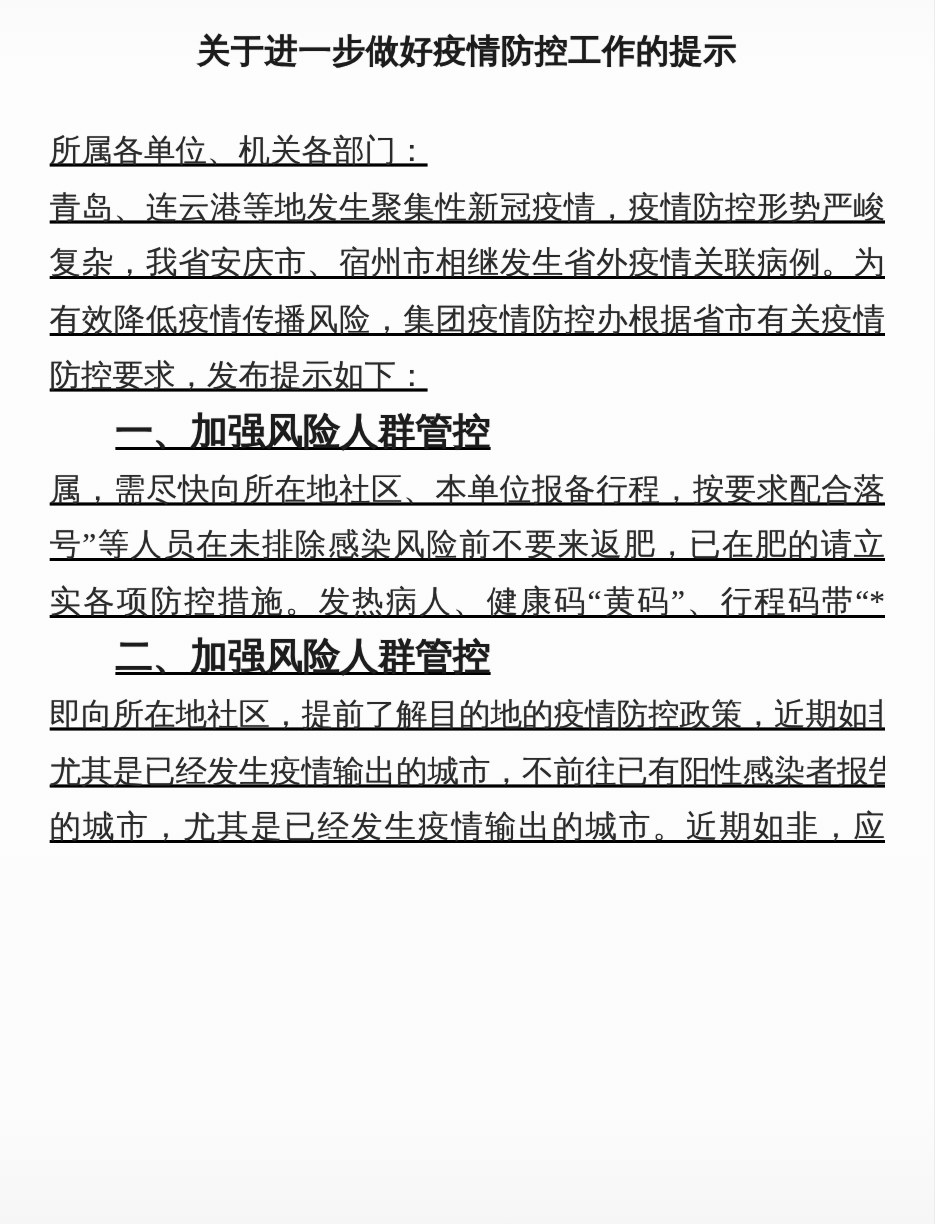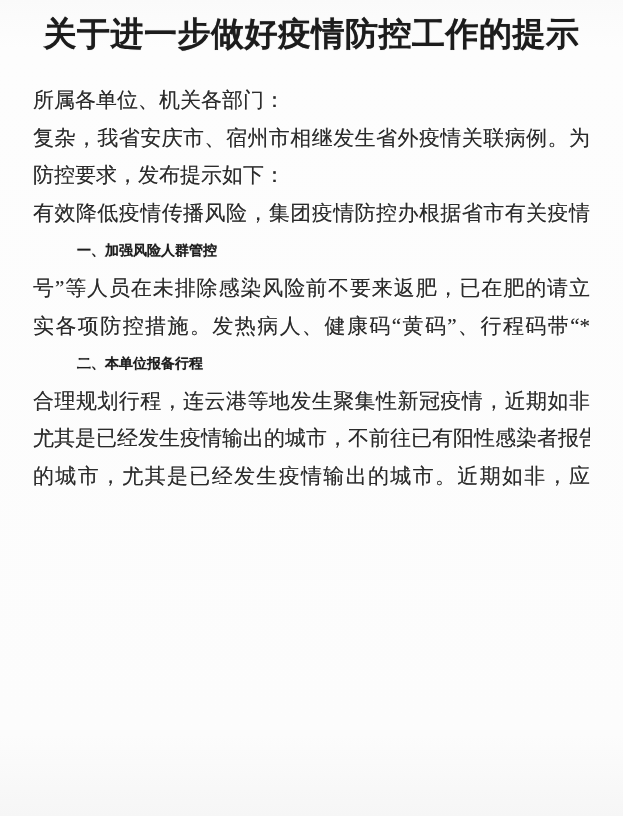--- a/index.html
+++ b/index.html
@@ -15,28 +15,29 @@
     background: linear-gradient(180deg, #fafafa 0%, #fdfdfd 6%, #fcfcfc 90%, #f6f6f6 100%);
     overflow: hidden;
     box-sizing: border-box;
   }
   .title {
     margin: 16px 0 0 0;
     padding: 0;
     text-align: center;
     font-family: "Liberation Sans", sans-serif;
     font-weight: 700;
-    font-size: 33px;
+    font-size: 22px;
     line-height: 36px;
     color: #1c1c1c;
     letter-spacing: 0.5px;
     text-shadow: 0 0 0.7px rgba(20,20,20,0.6);
   }
   .doc-body {
     margin: 30px 33px 12px 33px;
+    text-decoration: underline;
   }
   .line {
     font-family: "Liberation Serif", serif;
     font-size: 21px;
     height: 37.6px;
     line-height: 37.6px;
     color: #2b2b2b;
     text-align: justify;
     text-align-last: justify;
     text-shadow: 0 0 0.6px rgba(40,40,40,0.5);
@@ -46,48 +47,50 @@
   .line.indent {
     padding-left: 44px;
   }
   .line.lastline,
   .line.salutation {
     text-align-last: left;
   }
   .line.heading {
     font-family: "Liberation Sans", sans-serif;
     font-weight: 700;
-    font-size: 14px;
+    font-size: 25px;
     color: #1d1d1d;
     padding-left: 44px;
     text-align: left;
     text-align-last: left;
     text-shadow: 0 0 0.7px rgba(20,20,20,0.55);
   }
 </style>
 </head>
 <body>
 
 <div class="page">
 
   <h1 class="title">关于进一步做好疫情防控工作的提示</h1>
 
   <div class="doc-body">
 
     <div class="line salutation">所属各单位、机关各部门：</div>
 
+    <div class="line">青岛、连云港等地发生聚集性新冠疫情，疫情防控形势严峻</div>
     <div class="line">复杂，我省安庆市、宿州市相继发生省外疫情关联病例。为</div>
+    <div class="line">有效降低疫情传播风险，集团疫情防控办根据省市有关疫情</div>
     <div class="line lastline">防控要求，发布提示如下：</div>
-    <div class="line">有效降低疫情传播风险，集团疫情防控办根据省市有关疫情</div>
 
     <div class="line heading">一、加强风险人群管控</div>
 
+    <div class="line">属，需尽快向所在地社区、本单位报备行程，按要求配合落</div>
     <div class="line">号”等人员在未排除感染风险前不要来返肥，已在肥的请立</div>
     <div class="line">实各项防控措施。发热病人、健康码“黄码”、行程码带“*</div>
 
-    <div class="line heading">二、本单位报备行程</div>
+    <div class="line heading">二、加强风险人群管控</div>
 
-    <div class="line">合理规划行程，连云港等地发生聚集性新冠疫情，近期如非</div>
+    <div class="line">即向所在地社区，提前了解目的地的疫情防控政策，近期如非</div>
     <div class="line">尤其是已经发生疫情输出的城市，不前往已有阳性感染者报告</div>
     <div class="line">的城市，尤其是已经发生疫情输出的城市。近期如非，应</div>
 
   </div>
 </div>
 
 </body></html>

